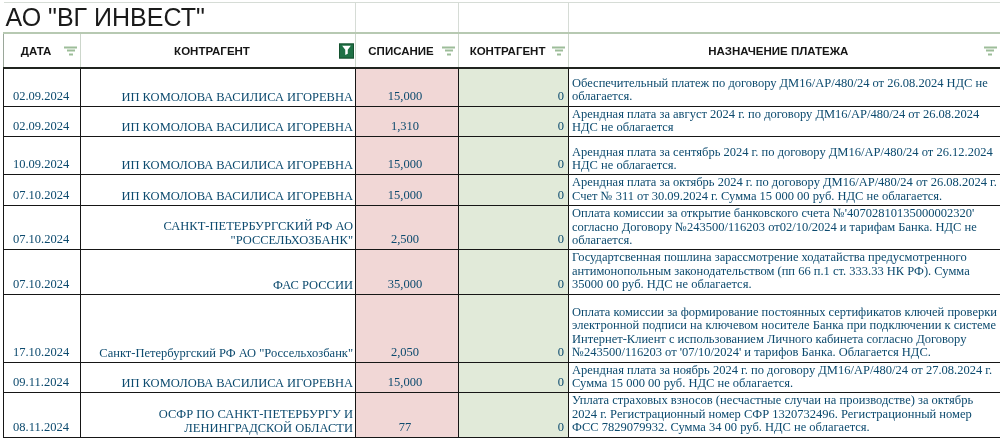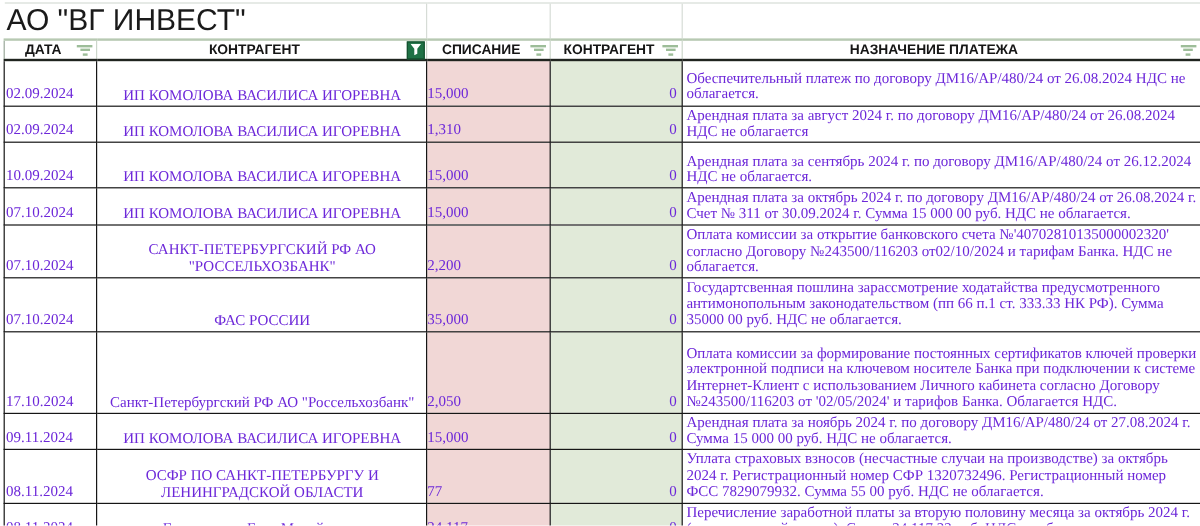--- a/index.html
+++ b/index.html
@@ -16,36 +16,36 @@
   body{width:1000px;height:438px;overflow:hidden;font-family:"Liberation Sans",sans-serif;color:#111;}
   .sheet{position:relative;width:1000px;height:438px;overflow:hidden;padding:2px 0 0 3px;background:#fff;}
   table{border-collapse:collapse;table-layout:fixed;width:997px;}
 
   
   .title-row td{height:29px;border-top:1px solid var(--grid-light);border-bottom:1px solid var(--grid-light);vertical-align:middle;}
   .title-cell{font-family:"Liberation Sans",sans-serif;font-size:25px;letter-spacing:0px;color:#1a1a1a;white-space:nowrap;padding-left:2px;}
   .title-grid{border-left:1px solid var(--grid-light);}
 
   
-  .header-row th{position:relative;height:17px;border-top:2px solid var(--header-top);border-bottom:2px solid #20241f;border-left:1px solid #ccd6cb;border-right:1px solid #ccd6cb;font-family:"Liberation Sans",sans-serif;font-weight:bold;font-size:11.5px;color:#151515;text-align:center;vertical-align:middle;padding:0 14px 0 2px;white-space:nowrap;}
+  .header-row th{position:relative;height:35px;border-top:2px solid var(--header-top);border-bottom:2px solid #20241f;border-left:1px solid #ccd6cb;border-right:1px solid #ccd6cb;font-family:"Liberation Sans",sans-serif;font-weight:bold;font-size:11.5px;color:#151515;text-align:center;vertical-align:middle;padding:0 14px 0 2px;white-space:nowrap;}
   .header-row th:first-child{border-left:1px solid #9aa79a;}
   .header-row th:last-child{border-right:2px solid #c4b5fd;}
 
   .filter-lines{position:absolute;right:3px;top:50%;transform:translateY(-50%);width:13px;height:9px;display:flex;flex-direction:column;align-items:center;justify-content:space-between;cursor:pointer;}
   .filter-lines i{display:block;height:2px;background:var(--inactive-filter);}
   .filter-lines i:nth-child(1){width:13px;}
   .filter-lines i:nth-child(2){width:8px;}
   .filter-lines i:nth-child(3){width:4px;}
   .filter-active{position:absolute;right:1px;top:50%;transform:translateY(-50%);width:15px;height:15px;background:var(--active-filter);border:1px solid #14512f;display:flex;align-items:center;justify-content:center;cursor:pointer;}
 
   
-  .data-row td{border:1px solid var(--grid-dark);vertical-align:bottom;font-family:"Liberation Serif",serif;font-size:12.5px;color:#6d28d9;overflow:hidden;}
-  .c-date{text-align:left;padding:0 3px 2px 1px;font-size:12px;white-space:nowrap;}
-  .c-party{text-align:center;padding:0 2px 2px 3px;line-height:14px;}
-  .c-debit{background:var(--debit-bg);text-align:left;padding:0 4px 2px 0;}
+  .data-row td{border:1px solid var(--grid-dark);vertical-align:bottom;font-family:"Liberation Serif",serif;font-size:12.5px;color:#0c4a6e;overflow:hidden;}
+  .c-date{text-align:center;padding:0 3px 2px 1px;font-size:12px;white-space:nowrap;}
+  .c-party{text-align:right;padding:0 2px 2px 3px;line-height:14px;}
+  .c-debit{background:var(--debit-bg);text-align:center;padding:0 4px 2px 0;}
   .c-credit{background:var(--credit-bg);text-align:right;padding:0 4px 2px 0;}
   .c-purpose{text-align:left;padding:1px 2px 2px 3px;line-height:13.4px;}
 </style>
 </head>
 <body>
 
 <div class="sheet">
   <table>
     <colgroup>
       <col style="width:77px">
@@ -129,51 +129,51 @@
         <tr class="data-row" style="height: 29px;">
     <td class="c-date">07.10.2024</td>
     <td class="c-party">ИП КОМОЛОВА ВАСИЛИСА ИГОРЕВНА</td>
     <td class="c-debit">15,000</td>
     <td class="c-credit">0</td>
     <td class="c-purpose">Арендная плата за октябрь 2024 г. по договору ДМ16/АР/480/24 от 26.08.2024 г. Счет № 311 от 30.09.2024 г. Сумма 15 000 00 руб. НДС не облагается.</td>
   </tr>
         <tr class="data-row" style="height: 38px;">
     <td class="c-date">07.10.2024</td>
     <td class="c-party">САНКТ-ПЕТЕРБУРГСКИЙ РФ АО "РОССЕЛЬХОЗБАНК"</td>
-    <td class="c-debit">2,200</td>
+    <td class="c-debit">2,500</td>
     <td class="c-credit">0</td>
     <td class="c-purpose">Оплата комиссии за открытие банковского счета №'40702810135000002320' согласно Договору №243500/116203 от02/10/2024 и тарифам Банка. НДС не облагается.</td>
   </tr>
         <tr class="data-row" style="height: 42px;">
     <td class="c-date">07.10.2024</td>
     <td class="c-party">ФАС РОССИИ</td>
     <td class="c-debit">35,000</td>
     <td class="c-credit">0</td>
     <td class="c-purpose">Государтсвенная пошлина зарассмотрение ходатайства предусмотренного антимонопольным законодательством (пп 66 п.1 ст. 333.33 НК РФ). Сумма 35000 00 руб. НДС не облагается.</td>
   </tr>
         <tr class="data-row" style="height: 68px;">
     <td class="c-date">17.10.2024</td>
     <td class="c-party">Санкт-Петербургский РФ АО "Россельхозбанк"</td>
     <td class="c-debit">2,050</td>
     <td class="c-credit">0</td>
-    <td class="c-purpose">Оплата комиссии за формирование постоянных сертификатов ключей проверки электронной подписи на ключевом носителе Банка при подключении к системе Интернет-Клиент с использованием Личного кабинета согласно Договору №243500/116203 от '02/05/2024' и тарифов Банка. Облагается НДС.</td>
+    <td class="c-purpose">Оплата комиссии за формирование постоянных сертификатов ключей проверки электронной подписи на ключевом носителе Банка при подключении к системе Интернет-Клиент с использованием Личного кабинета согласно Договору №243500/116203 от '07/10/2024' и тарифов Банка. Облагается НДС.</td>
   </tr>
         <tr class="data-row" style="height: 28px;">
     <td class="c-date">09.11.2024</td>
     <td class="c-party">ИП КОМОЛОВА ВАСИЛИСА ИГОРЕВНА</td>
     <td class="c-debit">15,000</td>
     <td class="c-credit">0</td>
     <td class="c-purpose">Арендная плата за ноябрь 2024 г. по договору ДМ16/АР/480/24 от 27.08.2024 г. Сумма 15 000 00 руб. НДС не облагается.</td>
   </tr>
         <tr class="data-row" style="height: 44px;">
     <td class="c-date">08.11.2024</td>
     <td class="c-party">ОСФР ПО САНКТ-ПЕТЕРБУРГУ И ЛЕНИНГРАДСКОЙ ОБЛАСТИ</td>
     <td class="c-debit">77</td>
     <td class="c-credit">0</td>
-    <td class="c-purpose">Уплата страховых взносов (несчастные случаи на производстве) за октябрь 2024 г. Регистрационный номер СФР 1320732496. Регистрационный номер ФСС 7829079932. Сумма 55 00 руб. НДС не облагается.</td>
+    <td class="c-purpose">Уплата страховых взносов (несчастные случаи на производстве) за октябрь 2024 г. Регистрационный номер СФР 1320732496. Регистрационный номер ФСС 7829079932. Сумма 34 00 руб. НДС не облагается.</td>
   </tr>
         <tr class="data-row" style="height: 27px;">
     <td class="c-date">08.11.2024</td>
     <td class="c-party">Гусельников Егор Михайлович</td>
     <td class="c-debit">24,117</td>
     <td class="c-credit">0</td>
     <td class="c-purpose">Перечисление заработной платы за вторую половину месяца за октябрь 2024 г. (окончательный расчет). Сумма 24 117 22 руб. НДС не облагается.</td>
   </tr>
       </tbody>
   </table>

